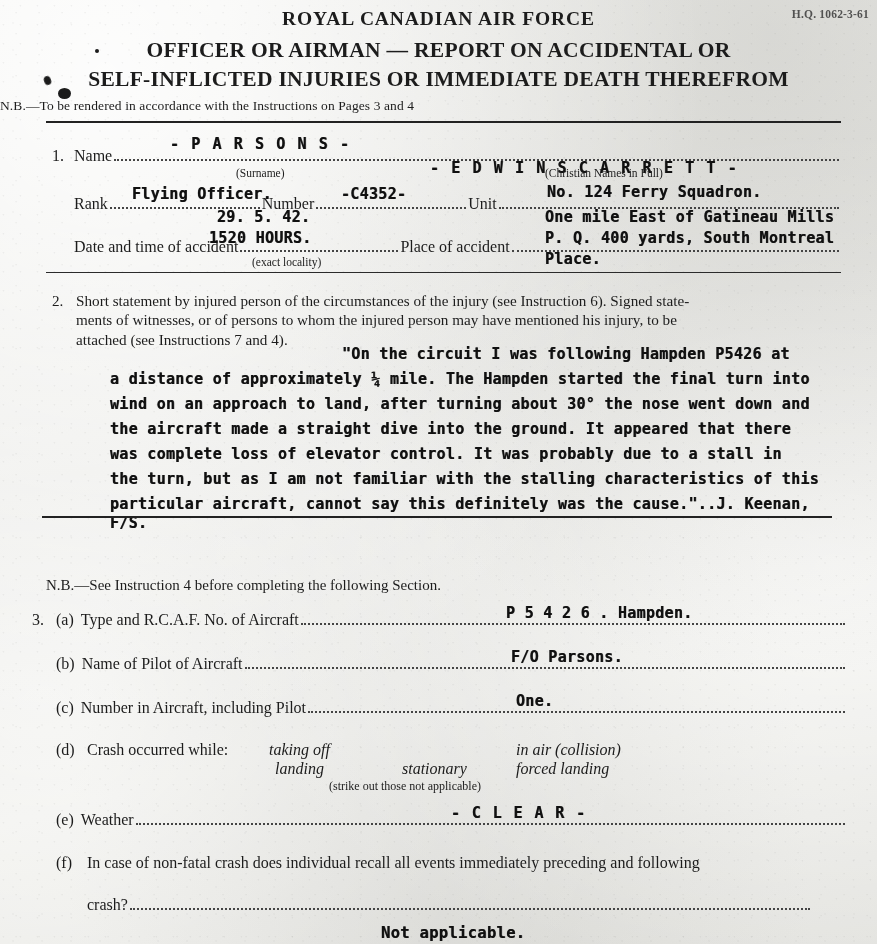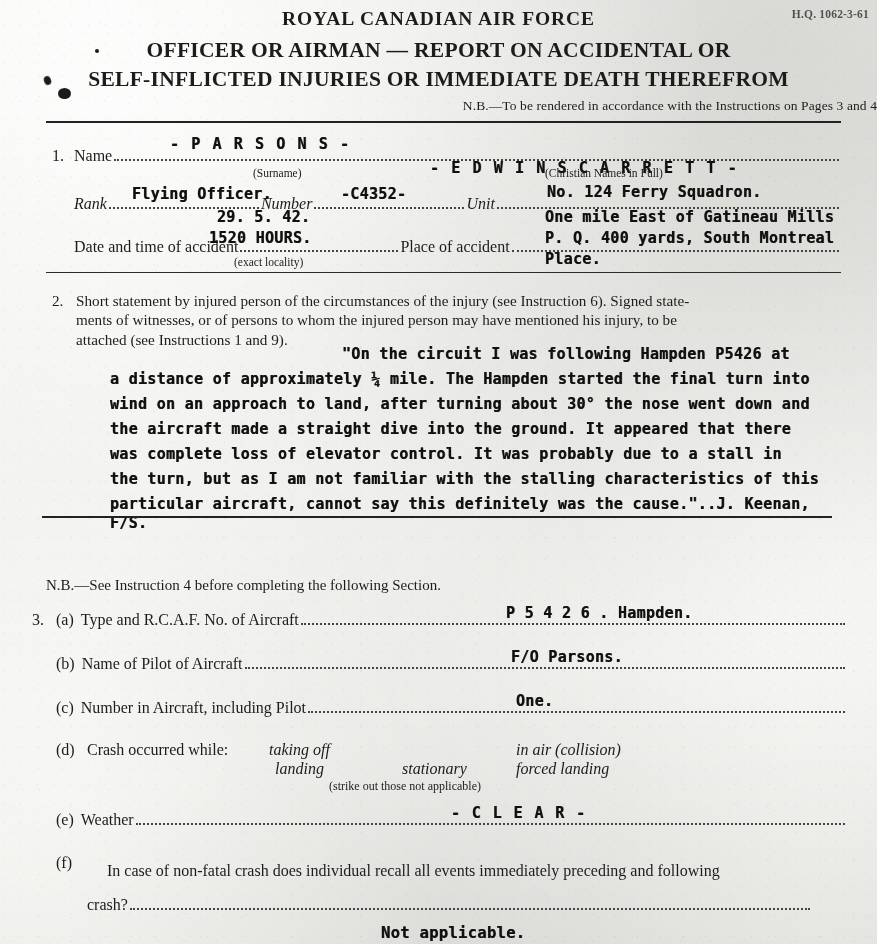--- a/index.html
+++ b/index.html
@@ -57,21 +57,21 @@
   }
   .title2 {
     text-align: center; font-size: 21.5px; font-weight: bold;
     letter-spacing: .3px; margin-top: 8px;
   }
   .title3 {
     text-align: center; font-size: 21.5px; font-weight: bold;
     letter-spacing: .3px; margin-top: 4px;
   }
   .nb-top {
-    text-align: right; font-size: 13.5px; margin-top: 6px; letter-spacing: .1px;
+    text-align: left; font-size: 13.5px; margin-top: 6px; letter-spacing: .1px;
   }
   hr.rule {
     border: none; border-top: 2px solid #222;
     margin: 7px 36px 0 46px;
   }
   hr.rule.thin { border-top: 1.5px solid #2b2b2b; }
 
   
   .typed {
     font-family: "DejaVu Sans Mono", monospace;
@@ -139,59 +139,59 @@
 
     <div class="sec1" style="height:135px;">
 
       <div class="row" style="position:absolute; left:0; top:14px; width:100%;">
         <span class="printed" style="width:22px;">1.</span>
         <span class="printed">Name</span>
         <span class="dots"></span>
       </div>
       <div class="typed name-typed" style="left:118px; top:2px; font-size:15px; letter-spacing:1.6px;">- P A R S O N S -</div>
       <div class="typed name-typed" style="left:378px; top:2px; font-size:15px; letter-spacing:1.6px;margin-top:24px;">- E D W I N      S C A R R E T T -</div>
-      <div class="caption printed" style="left:156px; top:34px;padding-left:45px;">(Surname)</div>
+      <div class="caption printed" style="left:139px; top:34px;padding-left:45px;">(Surname)</div>
       <div class="caption printed" style="left:493px; top:34px;">(Christian Names in Full)</div>
 
-      <div class="row" style="position:absolute; left:0; top:62px; width:100%;font-style:italic;">
+      <div class="row" style="position:absolute; left:0; top:62px; width:100%;">
         <span class="printed" style="margin-left:22px;">Rank</span>
         <span class="dots" style="max-width:150px;"></span>
         <span class="printed">Number</span>
         <span class="dots" style="max-width:150px;"></span>
         <span class="printed">Unit</span>
         <span class="dots"></span>
       </div>
       <div class="typed name-typed" style="left:80px; top:52px; font-size:15px;">Flying Officer.</div>
       <div class="typed name-typed" style="left:289px; top:52px; font-size:15px;">-C4352-</div>
       <div class="typed name-typed" style="left:495px; top:50px; font-size:15px;">No. 124 Ferry Squadron.</div>
 
       <div class="row" style="position:absolute; left:0; top:105px; width:100%;">
         <span class="printed" style="margin-left:22px;">Date and time of accident</span>
         <span class="dots" style="max-width:158px;"></span>
         <span class="printed">Place of accident</span>
         <span class="dots"></span>
       </div>
-      <div class="caption printed" style="left:182px; top:123px;">(exact locality)</div>
+      <div class="caption printed" style="left:200px; top:123px;">(exact locality)</div>
 
       <div class="typed name-typed" style="left:165px; top:75px; font-size:15px;">29. 5. 42.</div>
       <div class="typed name-typed" style="left:157px; top:96px; font-size:15px;">1520 HOURS.</div>
 
       <div class="typed name-typed" style="left:493px; top:75px; font-size:15px;">One mile East of Gatineau Mills</div>
       <div class="typed name-typed" style="left:493px; top:96px; font-size:15px;">P. Q. 400 yards, South Montreal</div>
       <div class="typed name-typed" style="left:493px; top:117px; font-size:15px;">Place.</div>
     </div>
 
     <hr class="rule thin" style="margin-top:4px;">
 
     <div class="sec2" style="margin-top:18px; position:relative;">
       <div style="position:relative; padding-left:24px;">
         <span class="printed num">2.</span>
         <div class="printed">Short statement by injured person of the circumstances of the injury (see Instruction 6).  Signed state-</div>
         <div class="printed">ments of witnesses, or of persons to whom the injured person may have mentioned his injury, to be</div>
-        <div class="printed" style="display:inline-block;">attached (see Instructions 1 and 9).</div>
+        <div class="printed" style="display:inline-block;">attached (see Instructions 7 and 4).</div>
       </div>
 
       <div class="typed" style="position:absolute; left:290px; top:54px; font-size:15px;">"On the circuit I was following Hampden P5426 at</div>
       <div class="typed" style="position:absolute; left:58px; top:79px; font-size:15px;">a distance of approximately ¼ mile.  The Hampden started the final turn into</div>
       <div class="typed" style="position:absolute; left:58px; top:104px; font-size:15px;">wind on an approach to land, after turning about 30° the nose went down and</div>
       <div class="typed" style="position:absolute; left:58px; top:129px; font-size:15px;">the aircraft made a straight dive into the ground.   It appeared that there</div>
       <div class="typed" style="position:absolute; left:58px; top:154px; font-size:15px;">was complete loss of elevator control.   It was probably due to a stall in</div>
       <div class="typed" style="position:absolute; left:58px; top:179px; font-size:15px;">the turn, but as I am not familiar with the stalling characteristics of this</div>
       <div class="typed" style="position:absolute; left:58px; top:204px; font-size:15px;">particular aircraft, cannot say this definitely was the cause."..J. Keenan, F/S.</div>
       <div class="shortline" style="left:-10px; top:225px; width:790px;"></div>
@@ -236,21 +236,21 @@
 
       <div class="q" style="margin-top:14px;">
         <span class="printed lbl" style="margin-right:7px;">(e)</span>
         <span class="printed lbl">Weather</span>
         <span class="dots"></span>
         <span class="typed ans-over" style="left:395px; letter-spacing:1.4px;">- C L E A R -</span>
       </div>
 
       <div style="position:relative; margin-top:25px; height:120px;">
         <span class="printed" style="position:absolute; left:0; top:0;">(f)</span>
-        <span class="printed" style="position:absolute; left:31px; top:8px; white-space:nowrap;margin-left:20px;">In case of non-fatal crash does individual recall all events immediately preceding and following</span>
+        <span class="printed" style="position:absolute; left:31px; top:0; white-space:nowrap;">In case of non-fatal crash does individual recall all events immediately preceding and following</span>
         <div class="row" style="position:absolute; left:31px; top:42px; width:725px;">
           <span class="printed">crash?</span>
           <span class="dots"></span>
         </div>
 
         <span class="typed" style="position:absolute; left:325px; top:70px; font-size:15.5px;">Not applicable.</span>
       </div>
 
     </div>
 

